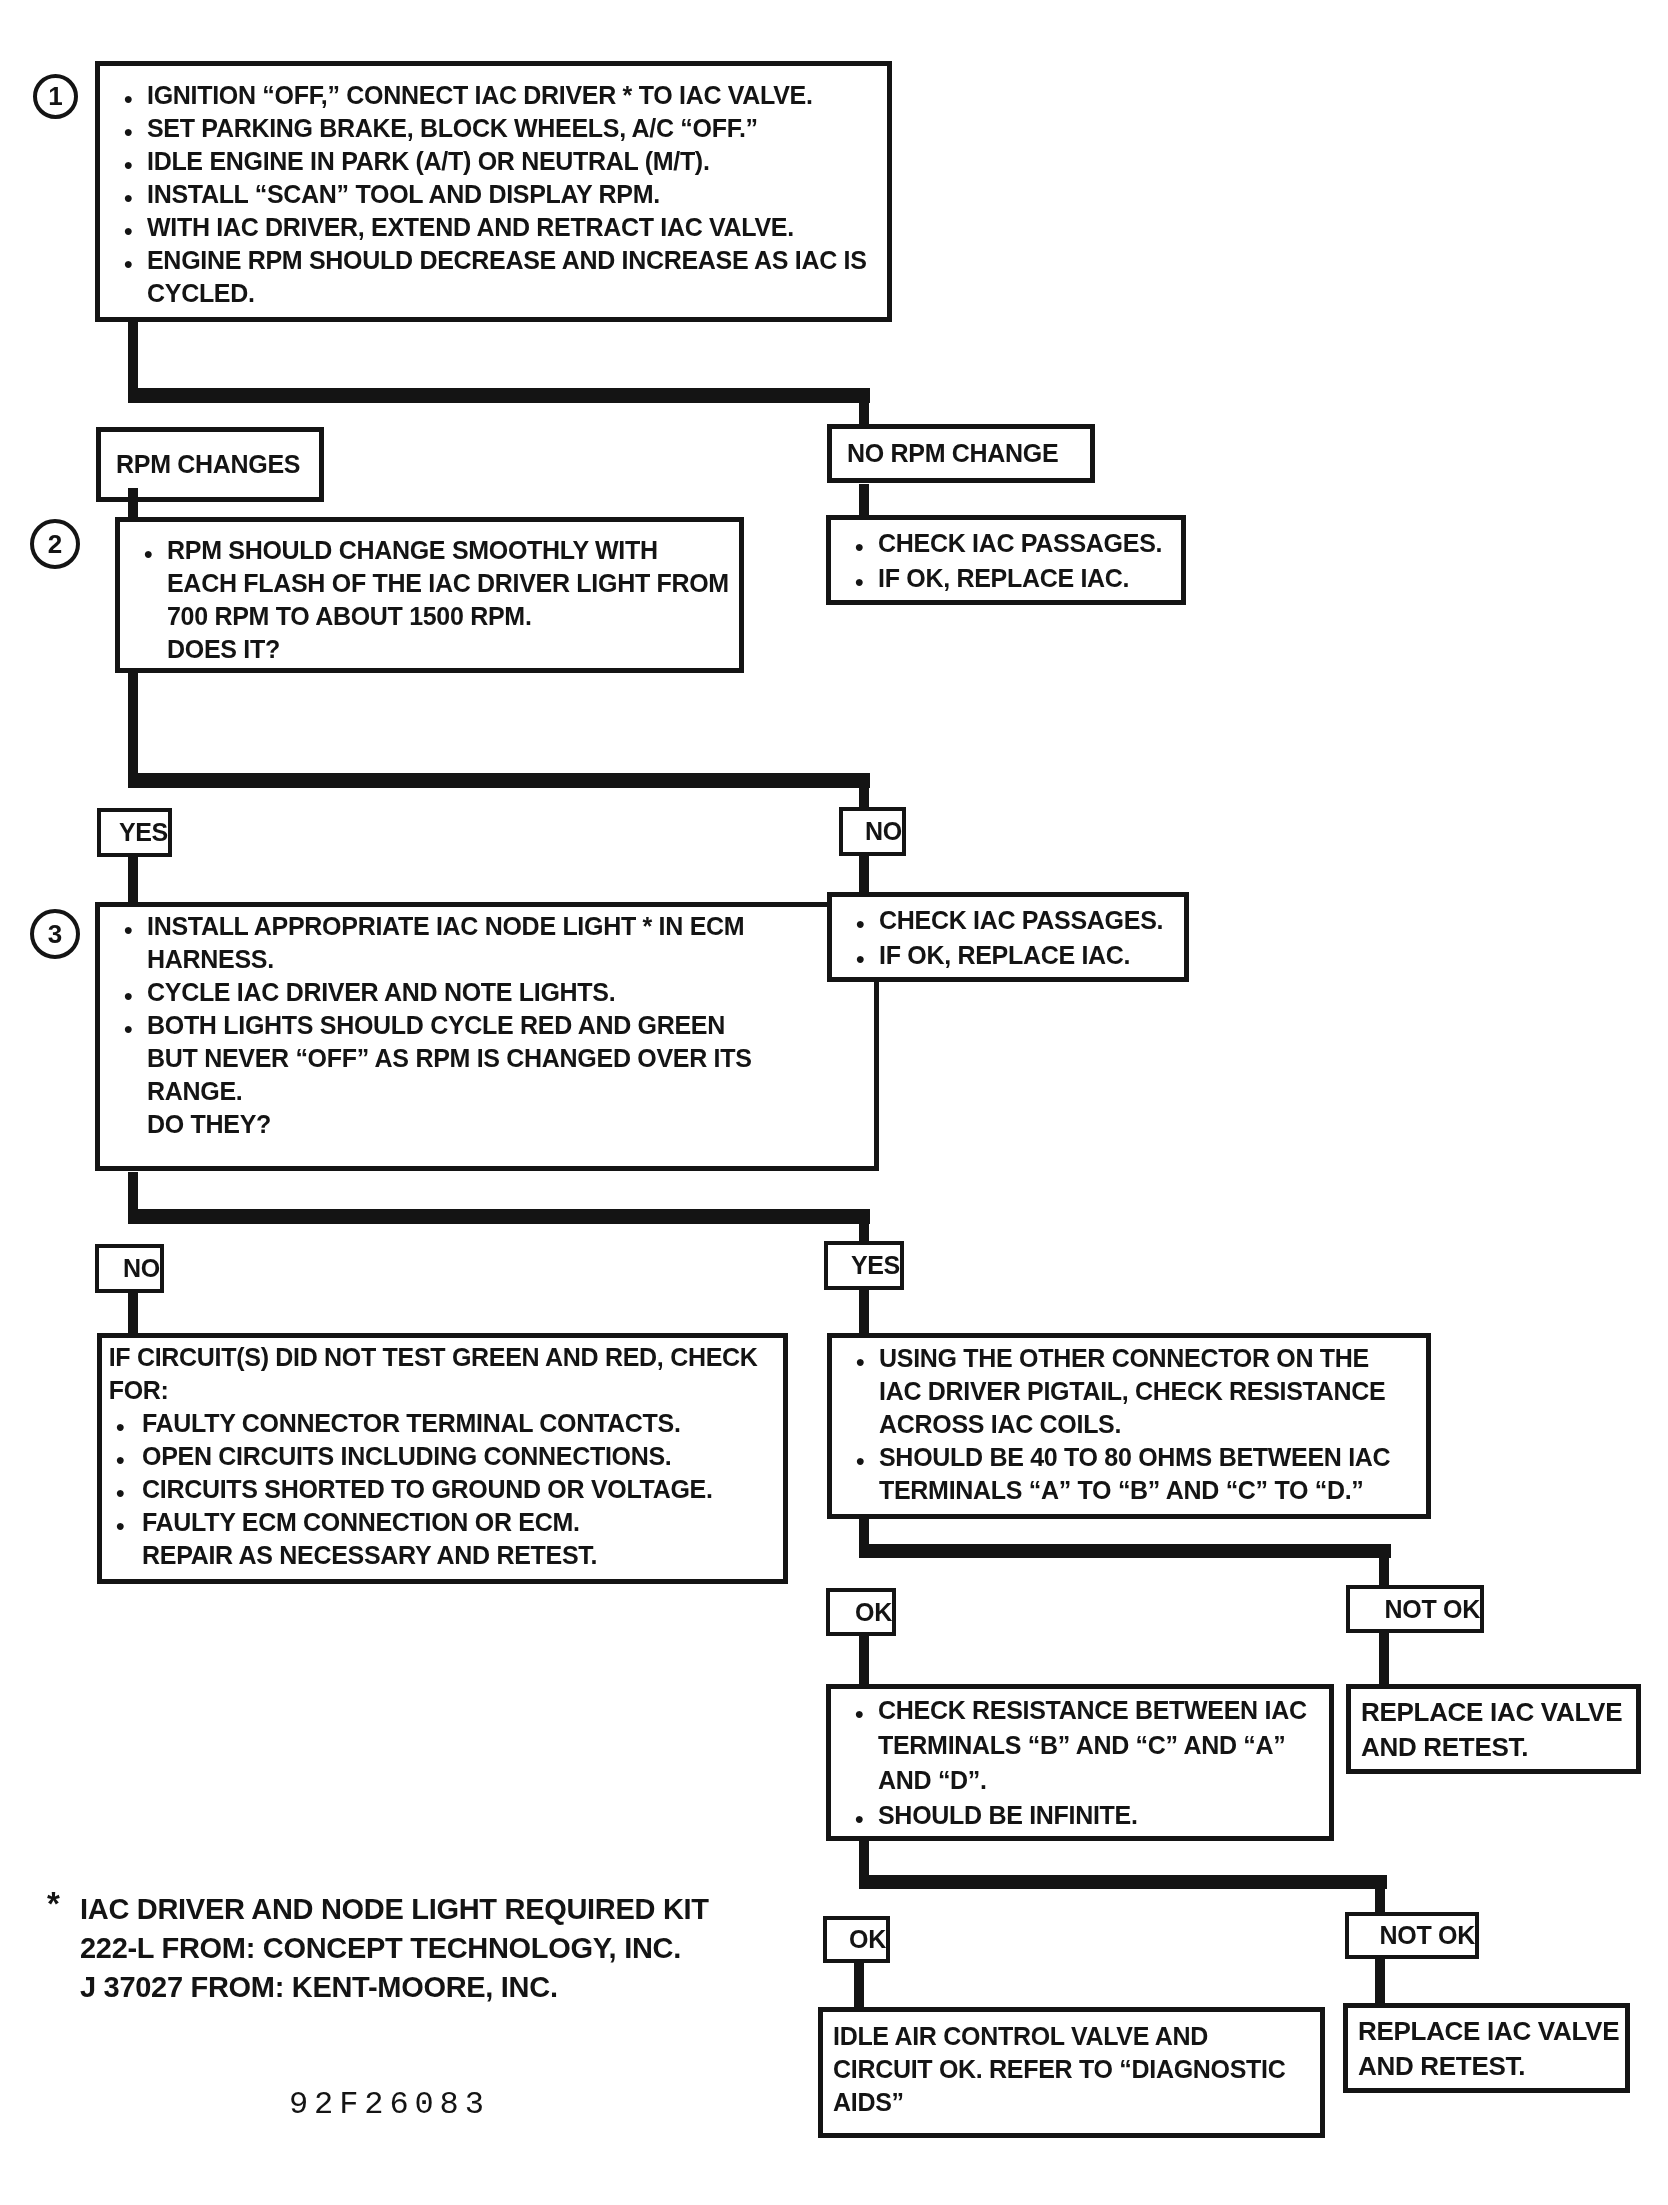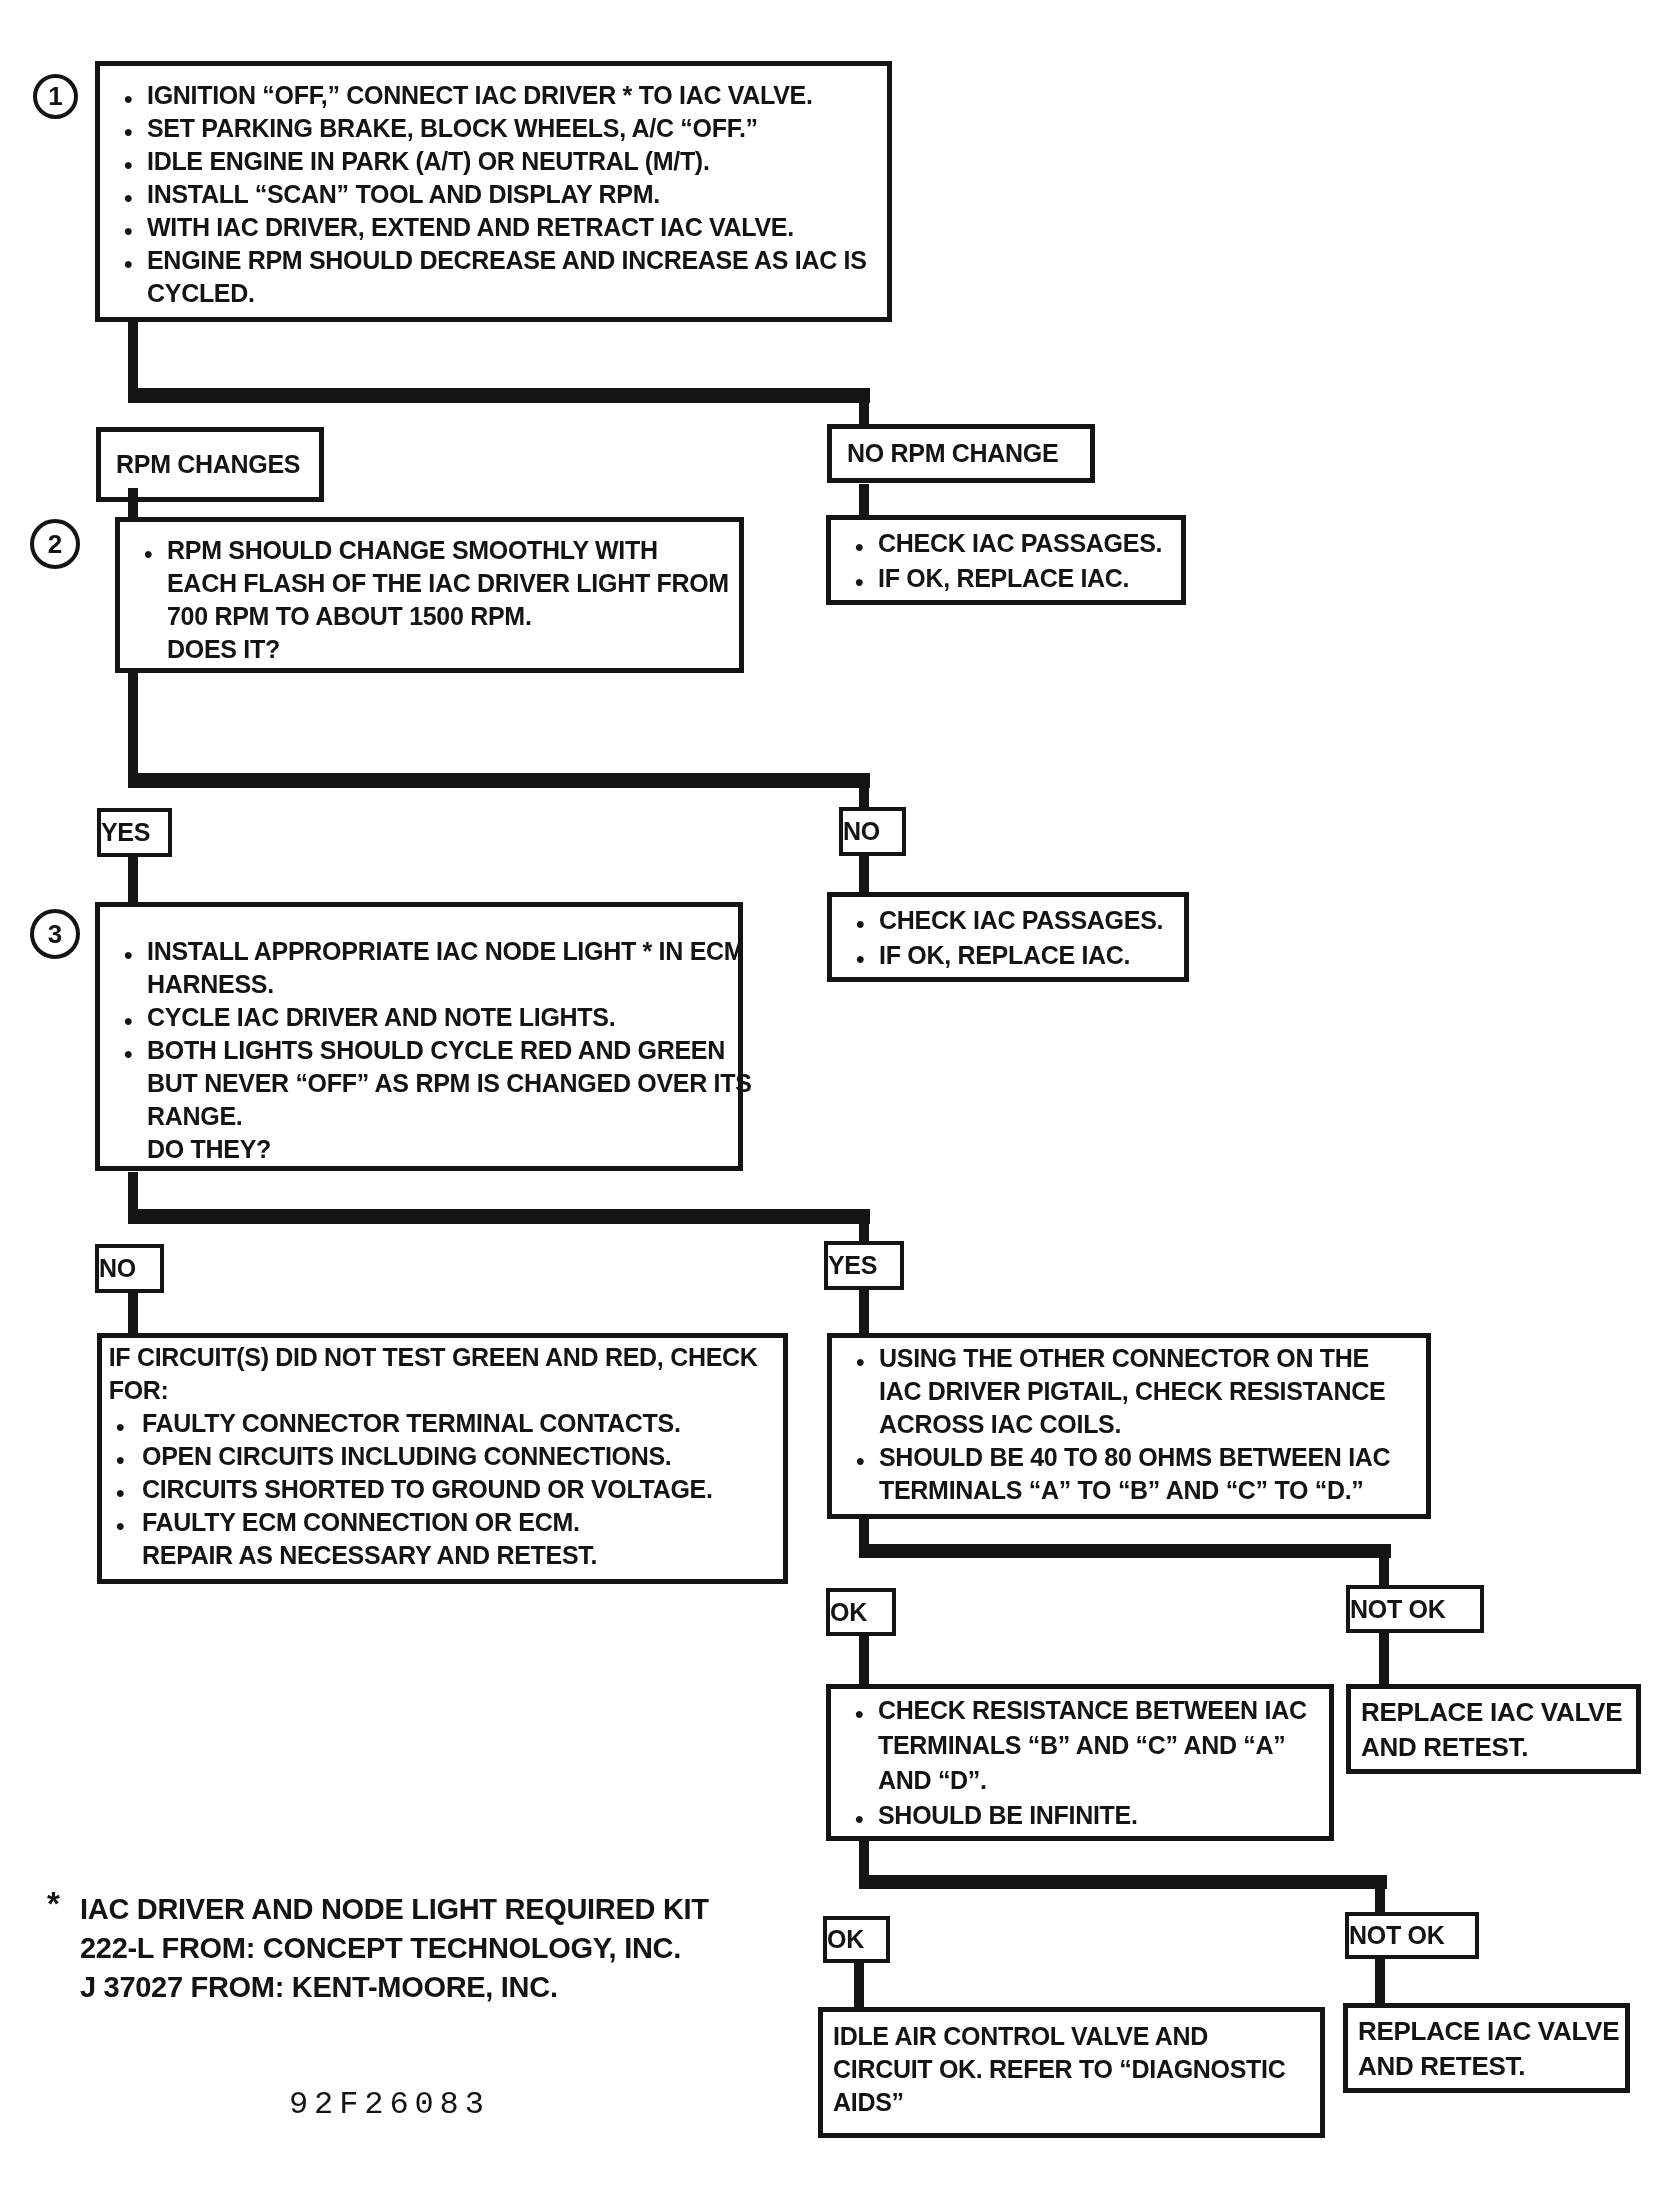--- a/index.html
+++ b/index.html
@@ -8,21 +8,21 @@
     font-family:"Liberation Sans", sans-serif;color:#141414;overflow:hidden;
   }
   
   .fbox{
     position:absolute;background:#fff;border:5px solid #141414;box-sizing:border-box;
     font-weight:700;font-size:25px;letter-spacing:-0.3px;
   }
   .sbox{
     position:absolute;background:#fff;border:4.2px solid #141414;box-sizing:border-box;
     font-weight:700;font-size:25px;letter-spacing:-0.3px;
-    display:flex;align-items:center;justify-content:flex-start;white-space:nowrap;
+    display:flex;align-items:center;justify-content:flex-end;white-space:nowrap;padding-left:19px;
   }
   .sbox.padl{justify-content:flex-start;padding-left:15px;}
   .ln{position:relative;height:33px;line-height:33px;white-space:nowrap;}
   .lh42 .ln{height:35px;line-height:35px;}
   .blt{display:inline-block;width:47px;padding-left:23.4px;box-sizing:border-box;font-size:16px;}
   .ln.c{padding-left:47px;}
   .ln.p{padding-left:6.7px;}
   .tight .blt{width:40px;padding-left:13.4px;}
   .tight .ln.c{padding-left:40px;}
   .pp .ln.p{padding-left:10px;}
@@ -50,21 +50,21 @@
   #v-norpm{left:859px;top:484px;height:33px;}
   #box-step2{left:95px;top:517px;width:629px;height:156px;padding-top:11.7px;margin-left:20px;}
   #box-check1{left:826px;top:515px;width:360px;height:90px;padding-top:5.9px;}
   #sp3{left:128px;top:673px;height:112px;}
   #br2{left:128px;top:773px;width:742px;}
   #dr2{left:859px;top:788px;height:22px;}
   #box-yes1{left:97px;top:808px;width:75px;height:49px;}
   #box-no1{left:839px;top:807px;width:67px;height:49px;}
   #sp4{left:128px;top:857px;height:47px;}
   #v-no1{left:859px;top:855px;height:38px;}
-  #box-step3{left:95px;top:902px;width:648px;height:269px;padding-top:28px;}
+  #box-step3{left:95px;top:902px;width:784px;height:269px;padding-top:3px;}
   #box-check2{left:827px;top:892px;width:362px;height:90px;padding-top:5.9px;}
   #sp5{left:128px;top:1172px;height:49px;}
   #br3{left:128px;top:1209px;width:742px;}
   #dr3{left:859px;top:1224px;height:20px;}
   #box-no2{left:95px;top:1244px;width:69px;height:49px;}
   #box-yes2{left:824px;top:1241px;width:80px;height:49px;}
   #sp6{left:128px;top:1292px;height:42px;}
   #box-fault{left:97px;top:1333px;width:691px;height:251px;padding-top:3.3px;}
   #v-yes2{left:859px;top:1290px;height:45px;}
   #box-resistance{left:827px;top:1333px;width:604px;height:186px;padding-top:4.2px;}

